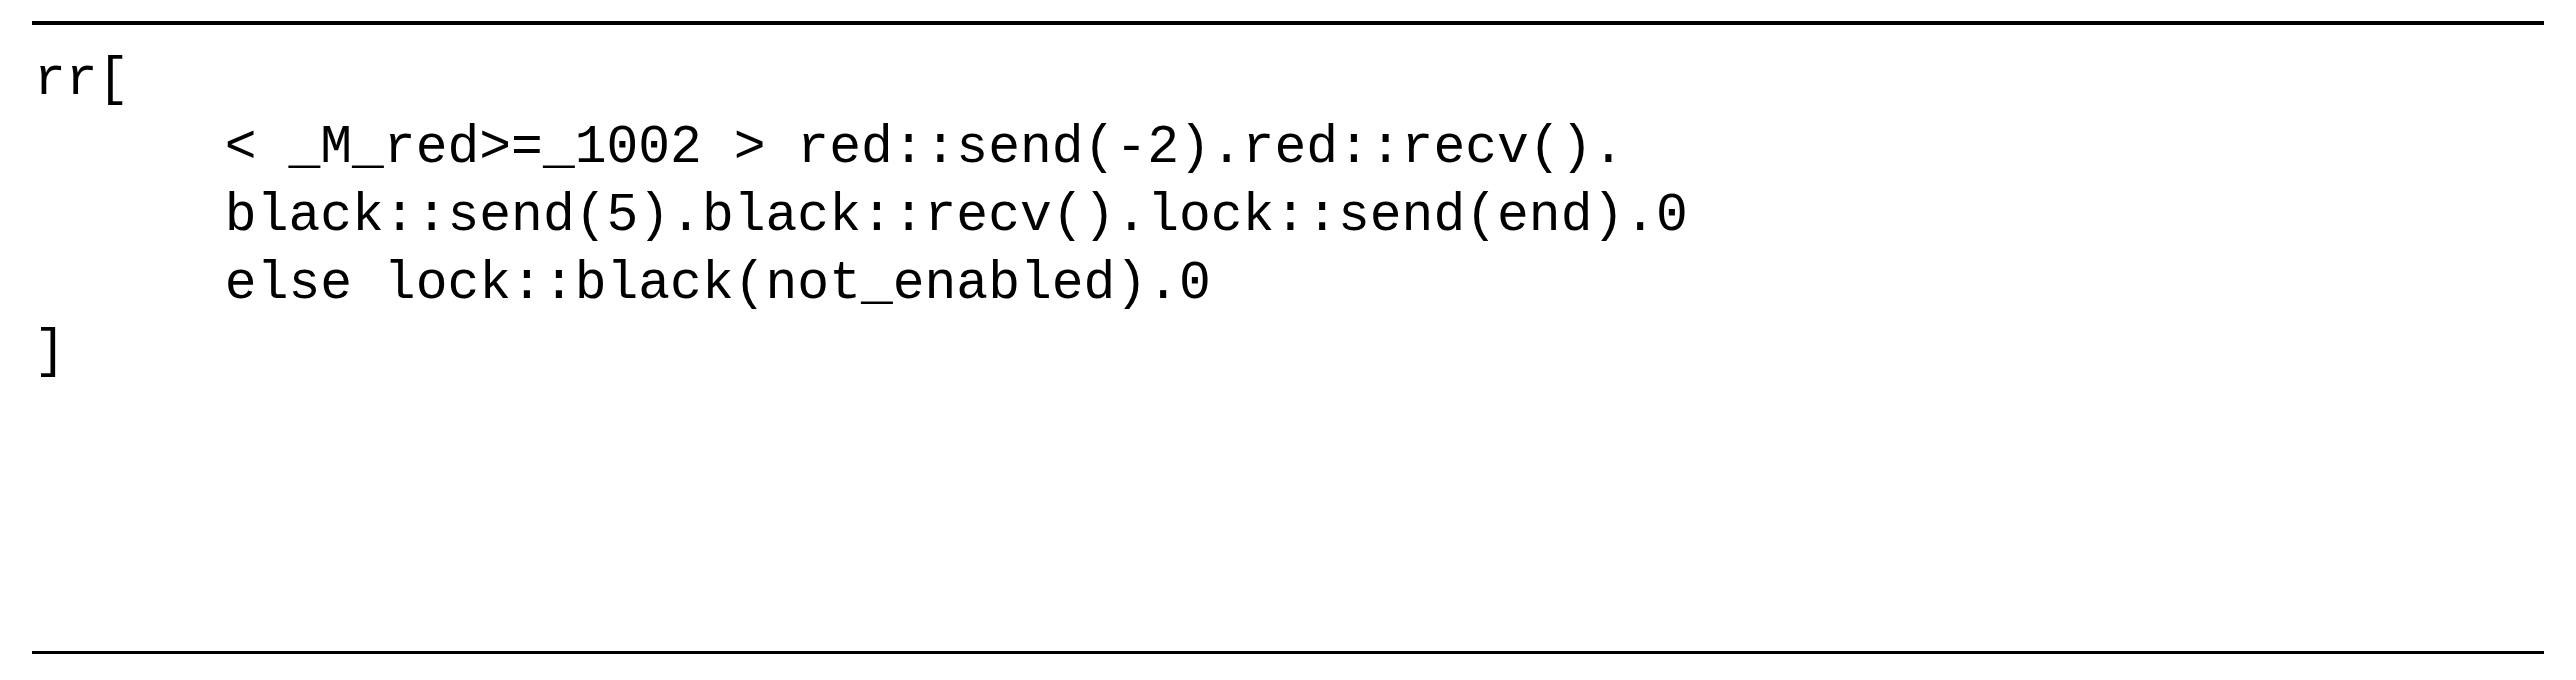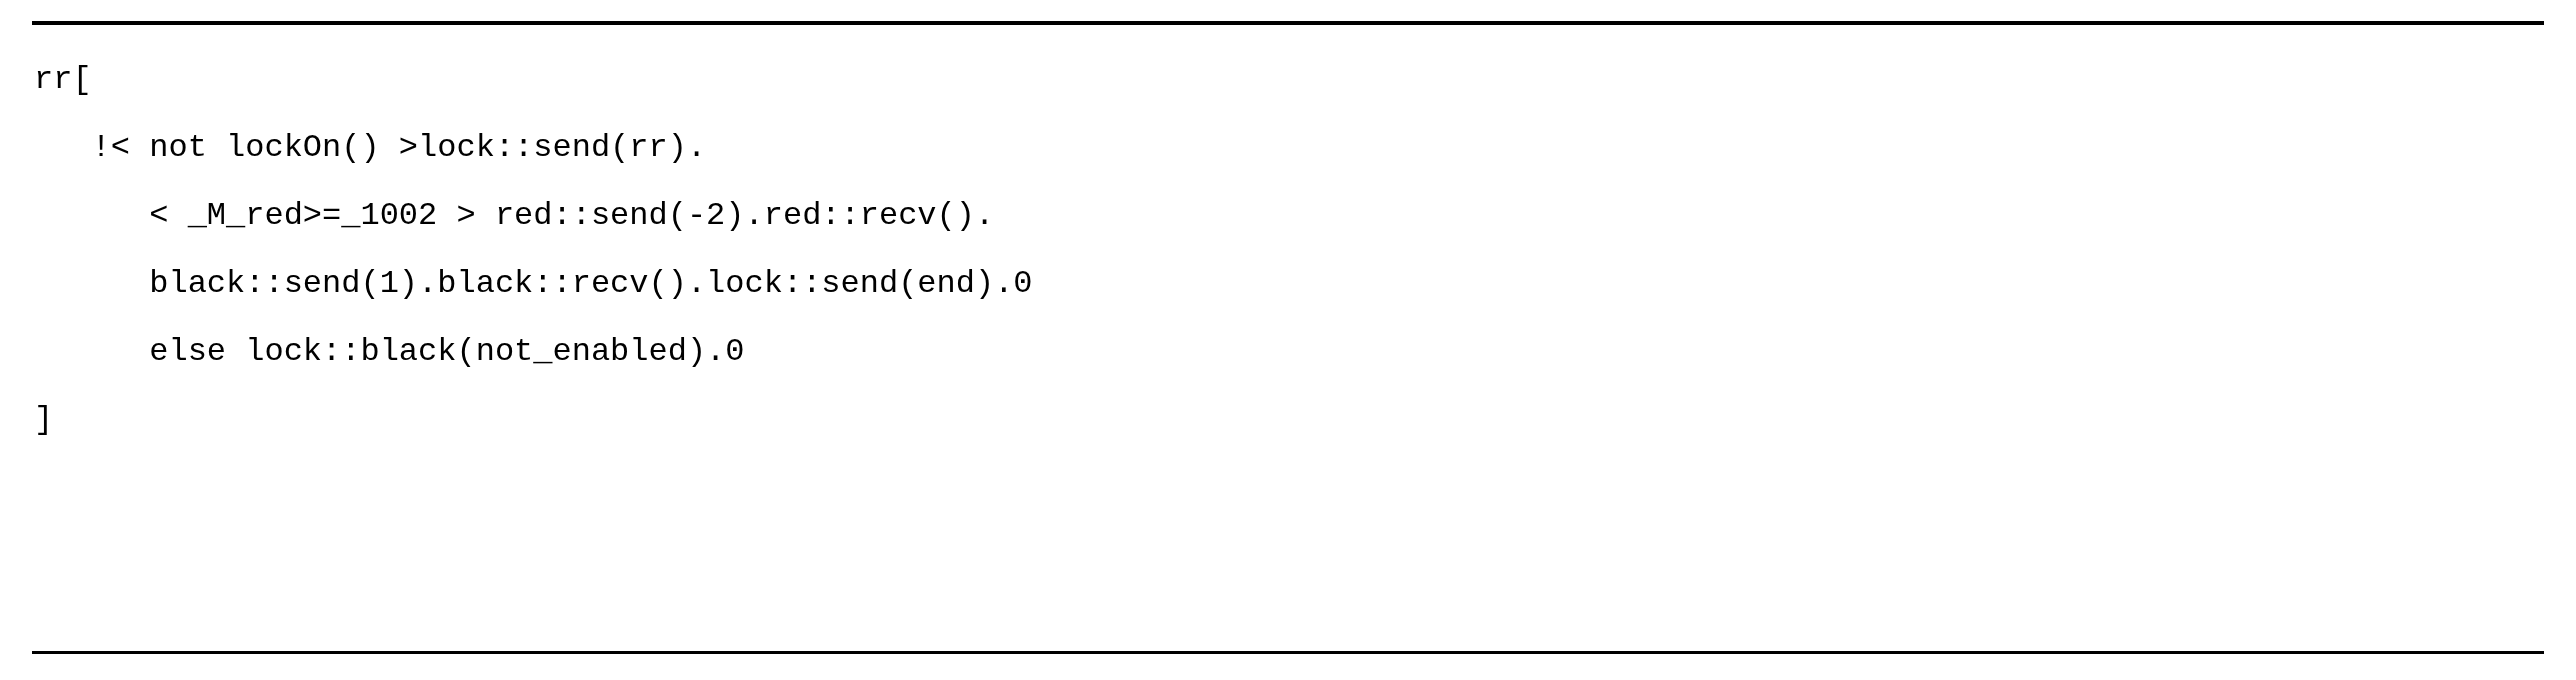--- a/index.html
+++ b/index.html
@@ -25,29 +25,29 @@
   .rule-bottom {
     top: 651px;
     height: 3.4px;
   }
   pre.code {
     position: absolute;
     left: 34px;
     top: 46px;
     margin: 0;
     font-family: "Liberation Mono", "DejaVu Sans Mono", monospace;
-    font-size: 32px;
+    font-size: 53px;
     line-height: 68px;
     white-space: pre;
   }
   pre.code > div {
     white-space: pre;
   }
 </style>
 </head>
 <body style="background: rgb(255, 255, 255);">
 
 <div class="rule rule-top" style="background: rgb(0, 0, 0);"></div>
 
-<pre class="code" style="color: rgb(0, 0, 0);"><div>rr[</div><div>   !&lt; not lockOn() &gt;lock::send(rr).</div><div>      &lt; _M_red&gt;=_1002 &gt; red::send(-2).red::recv().</div><div>      black::send(1).black::recv().lock::send(end).0</div><div>      else lock::black(not_enabled).0</div><div>]</div></pre>
+<pre class="code" style="color: rgb(0, 0, 0);"><div>rr[</div><div>      &lt; _M_red&gt;=_1002 &gt; red::send(-2).red::recv().</div><div>      black::send(5).black::recv().lock::send(end).0</div><div>      else lock::black(not_enabled).0</div><div>]</div></pre>
 
 <div class="rule rule-bottom" style="background: rgb(0, 0, 0);"></div>
 
 
 </body></html>

